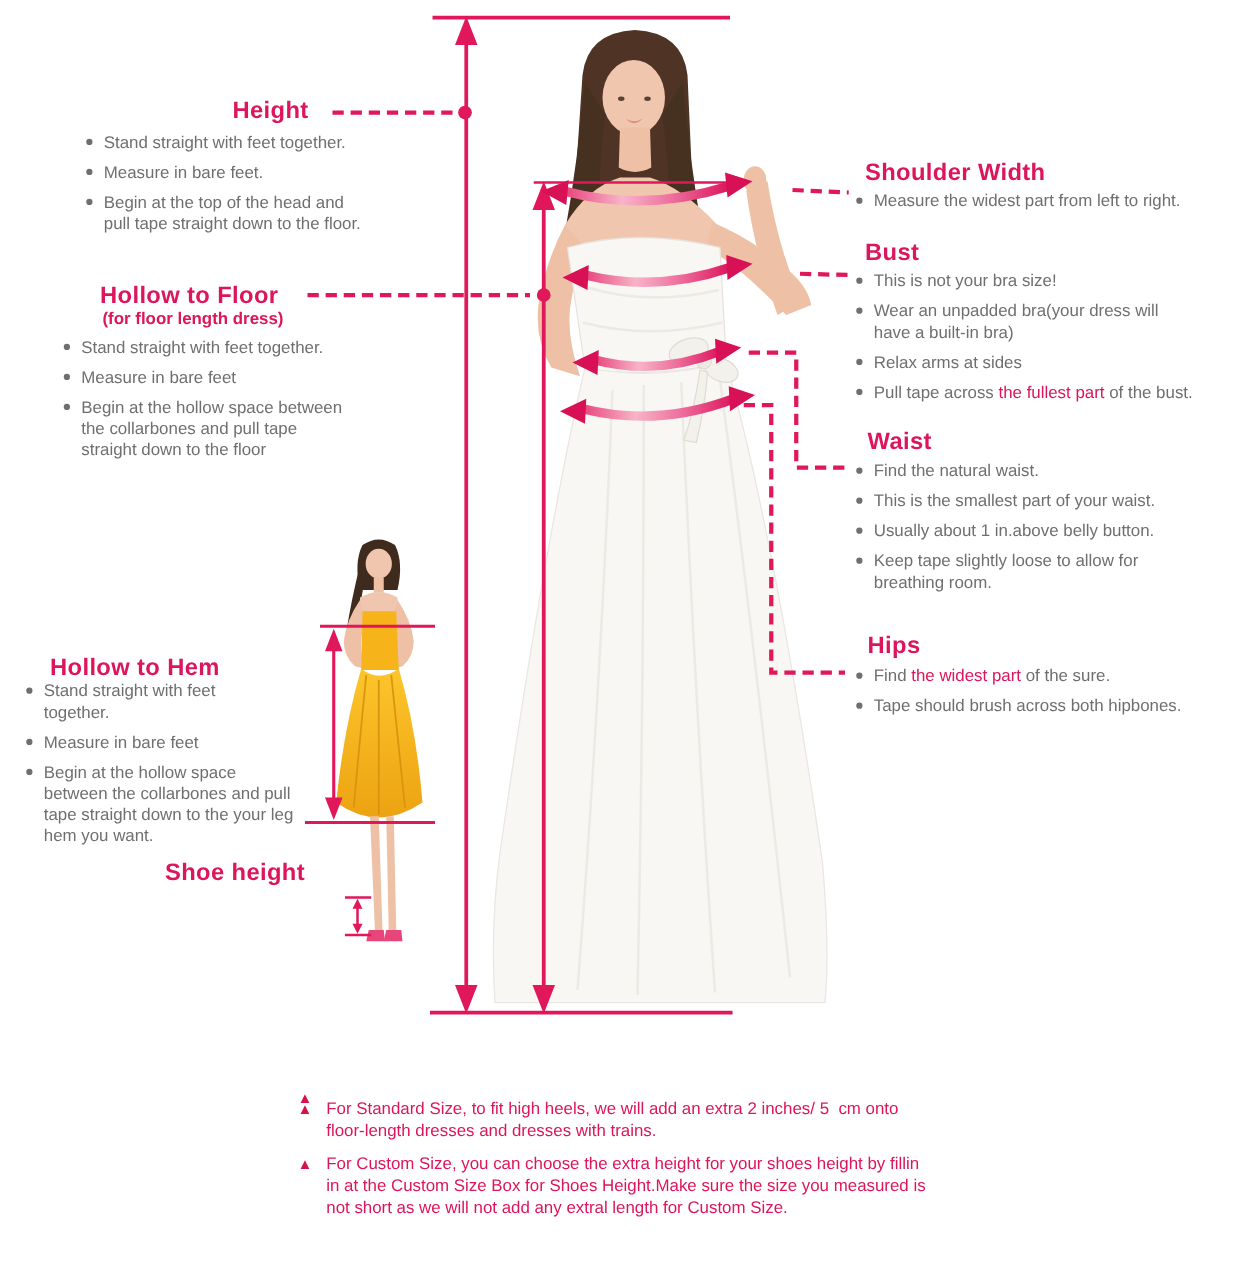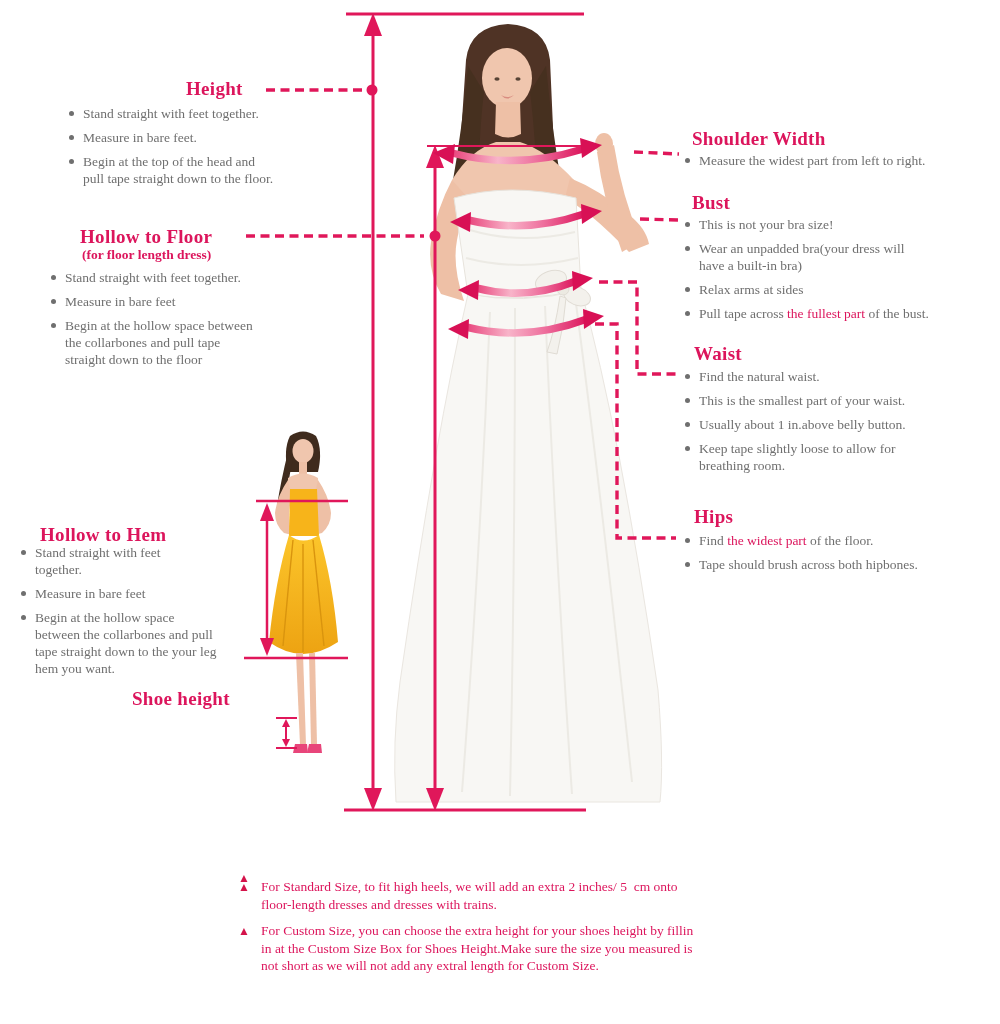--- a/index.html
+++ b/index.html
@@ -1,19 +1,19 @@
 <!DOCTYPE html>
 <html><head>
 <meta charset="utf-8">
 <style>
   :root { --accent:#dc155c; --gray:#6f6f6f; }
   html,body { margin:0; padding:0; background:#ffffff; }
   .canvas {
     position:relative; width:1000px; height:1024px; background:#ffffff;
-    font-family:Liberation Serif, serif; overflow:hidden;
+    font-family:Liberation Sans, sans-serif; overflow:hidden;
   }
   .art { position:absolute; left:0; top:0; width:1000px; height:1024px; }
   .title {
     position:absolute; font-size:19px; font-weight:bold; color:var(--accent);
     letter-spacing:.3px; white-space:nowrap;
   }
   .subtitle {
     position:absolute; font-size:13.5px; font-weight:bold; color:var(--accent);
     white-space:nowrap;
   }
@@ -205,21 +205,21 @@
   <ul class="blist" style="left:678px;top:364px;width:322px">
       <li>Find the natural waist.</li>
       <li>This is the smallest part of your waist.</li>
       <li>Usually about 1 in.above belly button.</li>
       <li>Keep tape slightly loose to allow for
 breathing room.</li>
     </ul>
 
   <div class="title" style="left:694px;top:506px">Hips</div>
   <ul class="blist" style="left:678px;top:528px;width:322px">
-      <li><span>Find </span><span class="hl">the widest part</span><span> of the floor.</span></li>
+      <li><span>Find </span><span class="hl">the widest part</span><span> of the sure.</span></li>
       <li>Tape should brush across both hipbones.</li>
     </ul>
 
   <div class="notes">
       <div class="note"><span class="tri">▲</span></div>
       <div class="note"><span class="tri">▲</span><span>For Standard Size, to fit high heels, we will add an extra 2 inches/ 5&nbsp; cm onto
 floor-length dresses and dresses with trains.</span></div>
       <div class="note"><span class="tri">▲</span><span>For Custom Size, you can choose the extra height for your shoes height by fillin
 in at the Custom Size Box for Shoes Height.Make sure the size you measured is
 not short as we will not add any extral length for Custom Size.</span></div>

